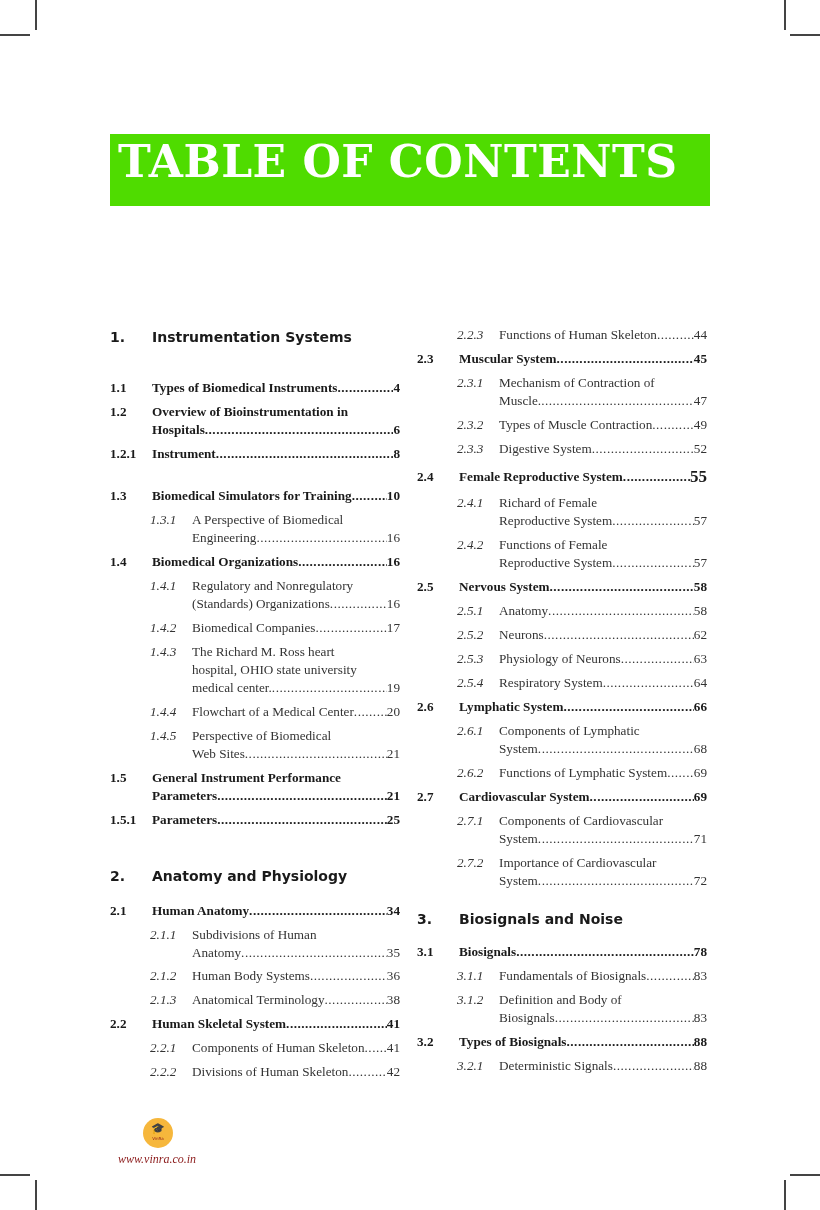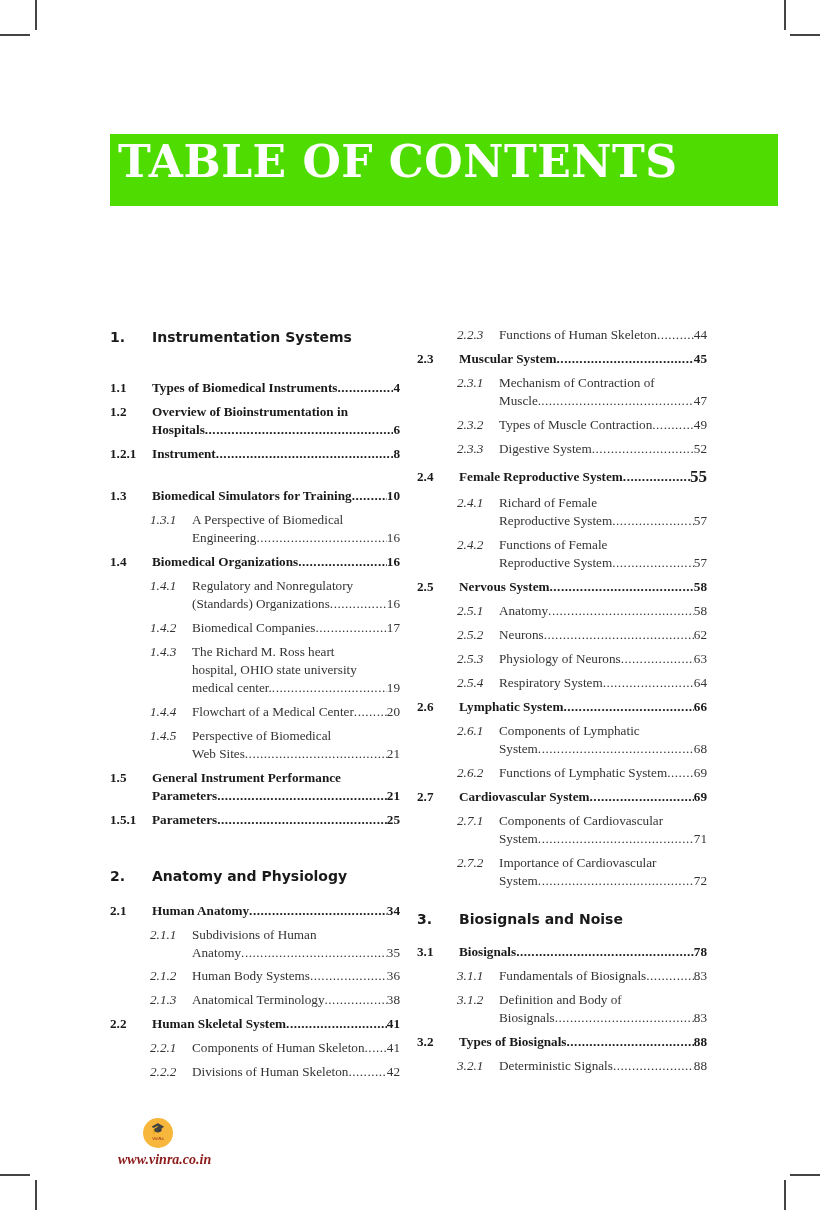--- a/index.html
+++ b/index.html
@@ -1,19 +1,19 @@
 <!DOCTYPE html>
 <html><head>
 <meta charset="utf-8">
 <style>
   html, body { margin:0; padding:0; background:#ffffff; }
   body { width:820px; height:1210px; position:relative; overflow:hidden;
          font-family:"Liberation Serif","DejaVu Serif",serif; color:#222; }
   .crop { position:absolute; background:#444; }
-  .title-banner { position:absolute; left:110px; top:134px; width:668px; height:72px; background:#4fdc00; }
+  .title-banner { position:absolute; left:110px; top:134px; width:600px; height:72px; background:#4fdc00; }
   .title-text { position:absolute; left:8px; top:2px; font-family:"DejaVu Serif","Liberation Serif",serif;
                 font-weight:bold; font-size:44px; color:#ffffff; letter-spacing:0.5px; line-height:52px; }
   .col { position:absolute; top:0; width:290px; }
   .col.left { left:110px; }
   .col.right { left:417px; }
   .row { position:absolute; font-size:13.2px; line-height:18px; }
   .num { position:absolute; left:0; top:0; }
   .txt { position:absolute; left:42px; right:0; top:0; }
   .sub .num { left:40px;font-style:italic; }
   .sub .txt { left:82px; }
@@ -22,21 +22,21 @@
   .chap { font-family:"DejaVu Sans","Liberation Sans",sans-serif; font-weight:bold; font-size:14px; }
   .line { display:flex; width:100%; white-space:nowrap; }
   .line .t { flex:0 0 auto; }
   .line .dots { flex:1 1 auto; overflow:hidden; }
   .line .dots::after { content:"................................................................................................................................................"; letter-spacing:0.5px; }
   .line .p { flex:0 0 auto; }
   .big-page { font-size:17px; font-weight:bold; }
   .logo { position:absolute; left:143px; top:1118px; width:30px; height:30px; border-radius:50%; background:#f6b73c; }
   .logo-cap { position:absolute; left:8px; top:6px; width:14px; height:8px; color:#8b1a1a; font-size:11px; line-height:10px; text-align:center; font-family:"DejaVu Sans",sans-serif; }
   .logo-mini { position:absolute; left:0; width:30px; top:18px; font-size:4px; color:#8b1a1a; text-align:center; font-family:"DejaVu Sans",sans-serif;}
-  .site { position:absolute; left:118px; top:1152px; font-size:14px; font-style:italic; font-weight:bold; color:#8b1a1a; font-family:"Liberation Serif",serif; }
+  .site { position:absolute; left:118px; top:1152px; font-size:12px; font-style:italic; font-weight:normal; color:#8b1a1a; font-family:"Liberation Serif",serif; }
 </style>
 </head>
 <body>
 
 <div class="crop" style="left:35px;top:0;width:2px;height:30px;"></div>
 <div class="crop" style="left:0;top:34px;width:30px;height:2px;"></div>
 <div class="crop" style="left:784px;top:0;width:2px;height:30px;"></div>
 <div class="crop" style="left:790px;top:34px;width:30px;height:2px;"></div>
 <div class="crop" style="left:0;top:1174px;width:30px;height:2px;"></div>
 <div class="crop" style="left:35px;top:1180px;width:2px;height:30px;"></div>

